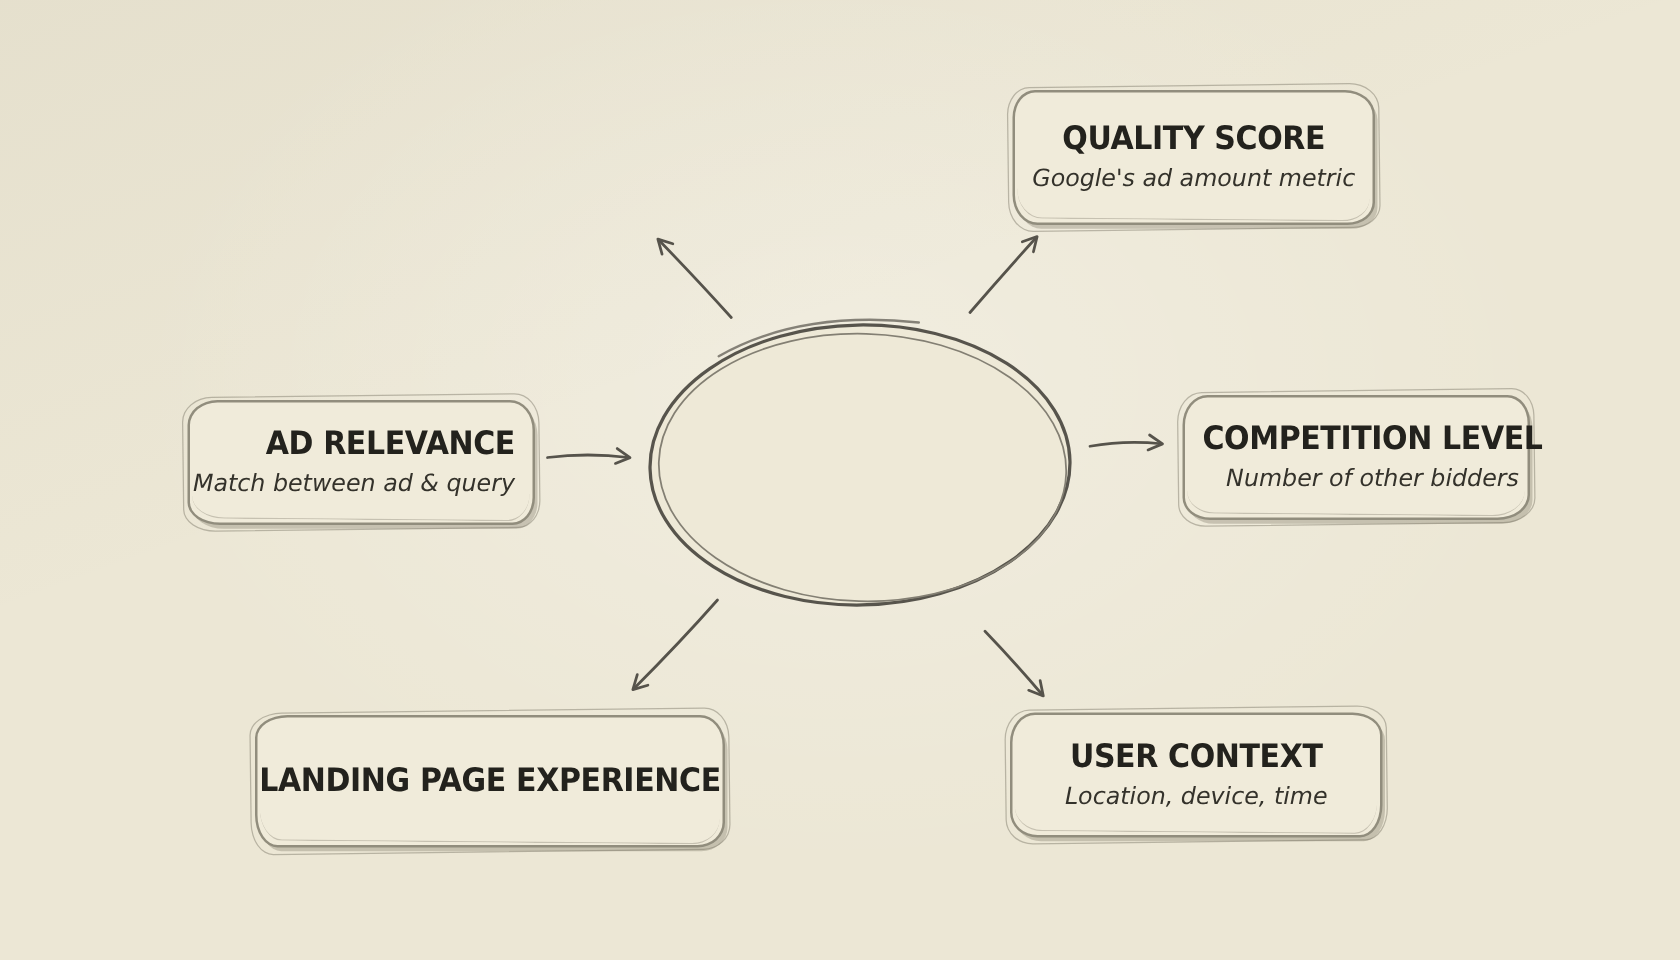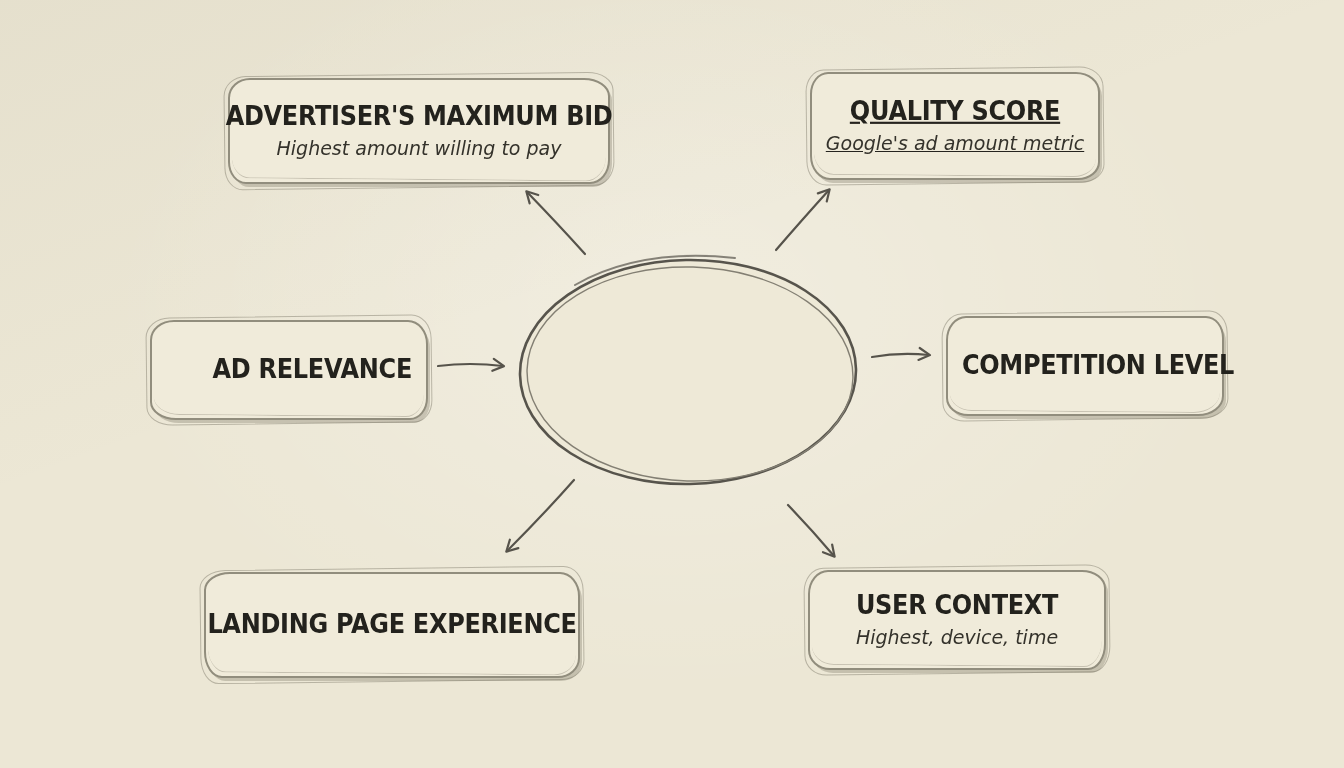--- a/index.html
+++ b/index.html
@@ -60,21 +60,21 @@
   .node .subtitle {
     font-style: italic;
     font-size: 19px;
     margin-top: 6px;
     color: #34322b;
     white-space: nowrap;
   }
 
   
   .n0 { left: 228px; top:  78px; width: 382px; height: 106px; border-radius: 22px 26px 20px 18px / 20px 18px 24px 22px; }
-  .n1 { left: 810px; top:  72px; width: 290px; height: 108px; border-radius: 18px 24px 22px 20px / 22px 20px 18px 24px; text-decoration: underline; }
+  .n1 { left: 810px; top:  72px; width: 290px; height: 108px; border-radius: 18px 24px 22px 20px / 22px 20px 18px 24px; }
   .n2 { left: 150px; top: 320px; width: 278px; height: 100px; border-radius: 24px 20px 18px 26px / 20px 24px 22px 18px; align-items: flex-end; }
   .n3 { left: 946px; top: 316px; width: 278px; height: 100px; border-radius: 20px 18px 26px 22px / 24px 22px 20px 18px; padding-left: 40px; }
   .n4 { left: 204px; top: 572px; width: 376px; height: 106px; border-radius: 26px 20px 22px 18px / 18px 24px 20px 26px; }
   .n5 { left: 808px; top: 570px; width: 298px; height: 100px; border-radius: 20px 24px 18px 22px / 24px 18px 26px 20px; }
 
   
   .center-label {
     position: absolute;
     left: 520px; top: 260px;
     width: 336px; height: 224px;
@@ -129,40 +129,38 @@
 
     <path d="M585,254 Q558,224 527,192" fill="none" stroke="#56534b" stroke-width="2.2" stroke-linecap="round" marker-end="url(#arrowhead)"></path>
     <path d="M776,250 Q801,221 829,190" fill="none" stroke="#56534b" stroke-width="2.2" stroke-linecap="round" marker-end="url(#arrowhead)"></path>
     <path d="M438,366 Q470,362 503,366" fill="none" stroke="#56534b" stroke-width="2.2" stroke-linecap="round" marker-end="url(#arrowhead)"></path>
     <path d="M872,357 Q900,352 929,355" fill="none" stroke="#56534b" stroke-width="2.2" stroke-linecap="round" marker-end="url(#arrowhead)"></path>
     <path d="M574,480 Q544,514 507,551" fill="none" stroke="#56534b" stroke-width="2.2" stroke-linecap="round" marker-end="url(#arrowhead)"></path>
     <path d="M788,505 Q812,530 834,556" fill="none" stroke="#56534b" stroke-width="2.2" stroke-linecap="round" marker-end="url(#arrowhead)"></path>
   </svg>
 
 
-  <div class="node n0">
-    <div class="title">ADVERTISER'S MAXIMUM BID</div>
-    <div class="subtitle">Highest amount willing to pay</div>
-  </div>
 
   <div class="node n1">
     <div class="title">QUALITY SCORE</div>
     <div class="subtitle">Google's ad amount metric</div>
   </div>
 
   <div class="node n2">
     <div class="title">AD RELEVANCE</div>
+    <div class="subtitle">Match between ad &amp; query</div>
   </div>
 
   <div class="node n3">
     <div class="title">COMPETITION LEVEL</div>
+    <div class="subtitle">Number of other bidders</div>
   </div>
 
   <div class="node n4">
     <div class="title">LANDING PAGE EXPERIENCE</div>
   </div>
 
   <div class="node n5">
     <div class="title">USER CONTEXT</div>
-    <div class="subtitle">Highest, device, time</div>
+    <div class="subtitle">Location, device, time</div>
   </div>
 
 </div>
 
 </body></html>

